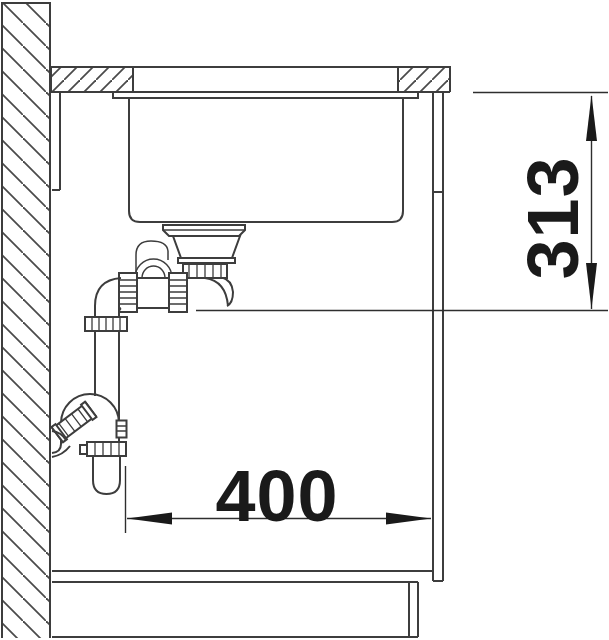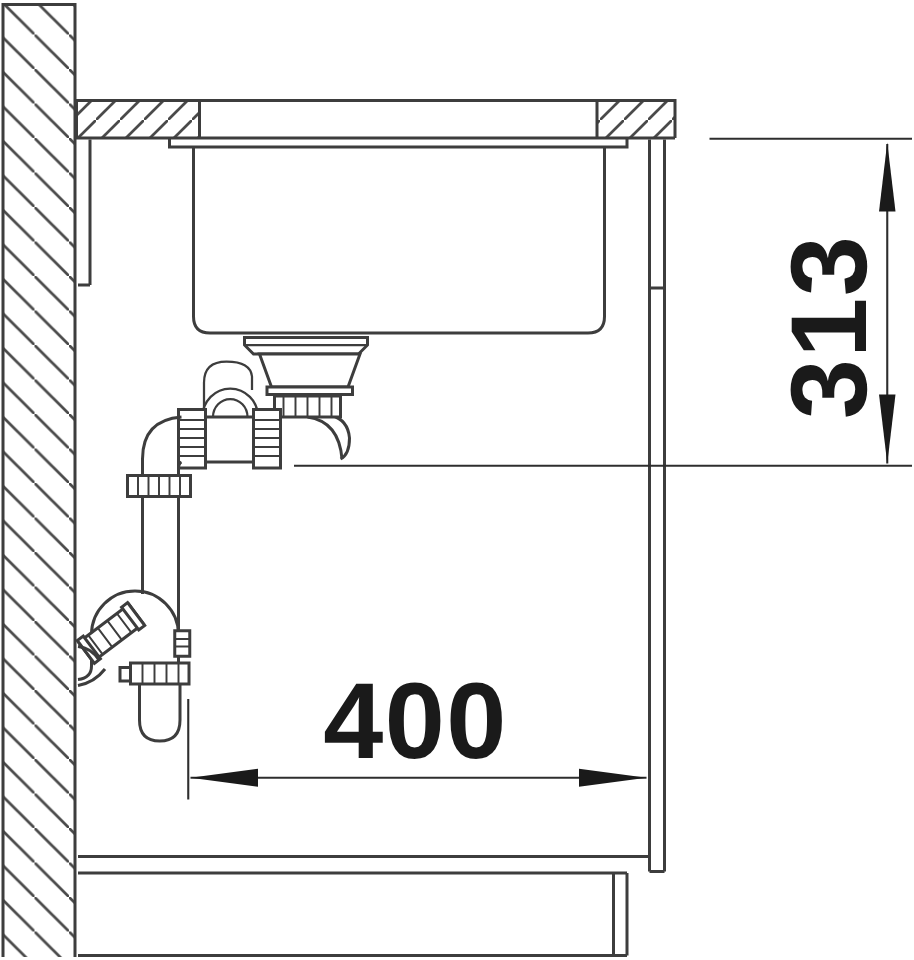--- a/index.html
+++ b/index.html
@@ -9,21 +9,21 @@
   .ln   {stroke:#3d3d3d;stroke-width:2;fill:none;}
   .lnw  {stroke:#3d3d3d;stroke-width:2;fill:#ffffff;}
   .thin {stroke:#3d3d3d;stroke-width:1.5;fill:none;}
   .hat  {stroke:#4a4a4a;stroke-width:1.8;}
   .dim  {stroke:#2e2e2e;stroke-width:1.4;fill:none;}
   .arrow{fill:#1a1a1a;stroke:none;}
   .rib  {stroke:#3d3d3d;stroke-width:1.3;fill:none;}
   .dimlabel{position:absolute;color:#1a1a1a;font-weight:bold;font-size:72px;
             letter-spacing:1px;white-space:nowrap;line-height:1;}
   #label-313{left:553px;top:218px;transform:translate(-50%,-50%) rotate(-90deg);}
-  #label-400{left:277px;top:481px;transform:translate(-50%,-50%);}
+  #label-400{left:277px;top:496px;transform:translate(-50%,-50%);}
 </style>
 </head>
 <body>
 
 <div id="stage">
   <svg width="609" height="640" viewBox="0 0 609 640">
     <defs>
       <pattern id="wallHatch" patternUnits="userSpaceOnUse" width="23" height="23">
         <path d="M0,0 L23,23" class="hat"></path>
       </pattern>

